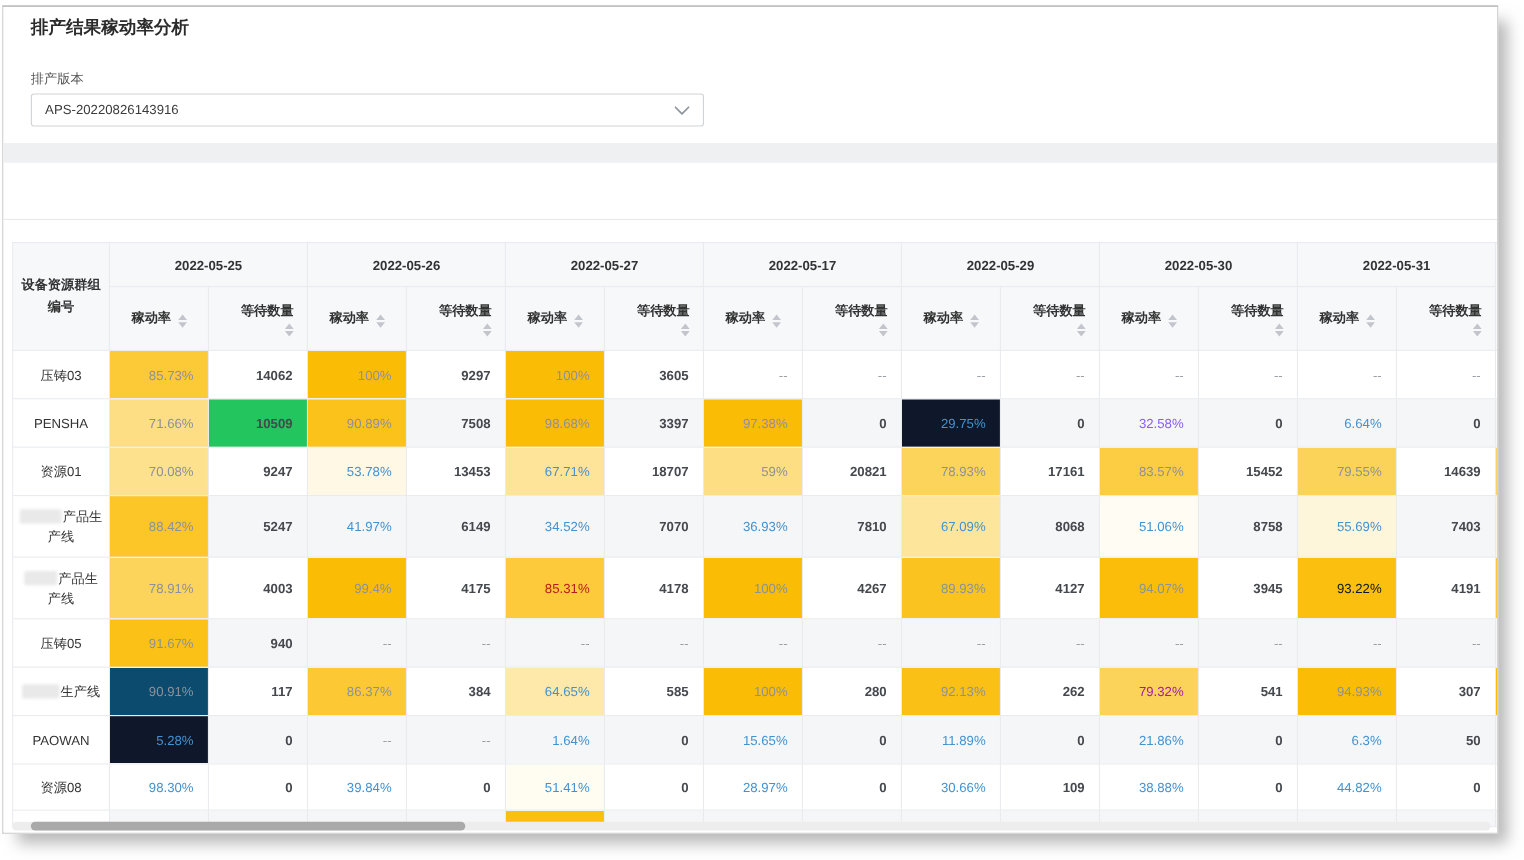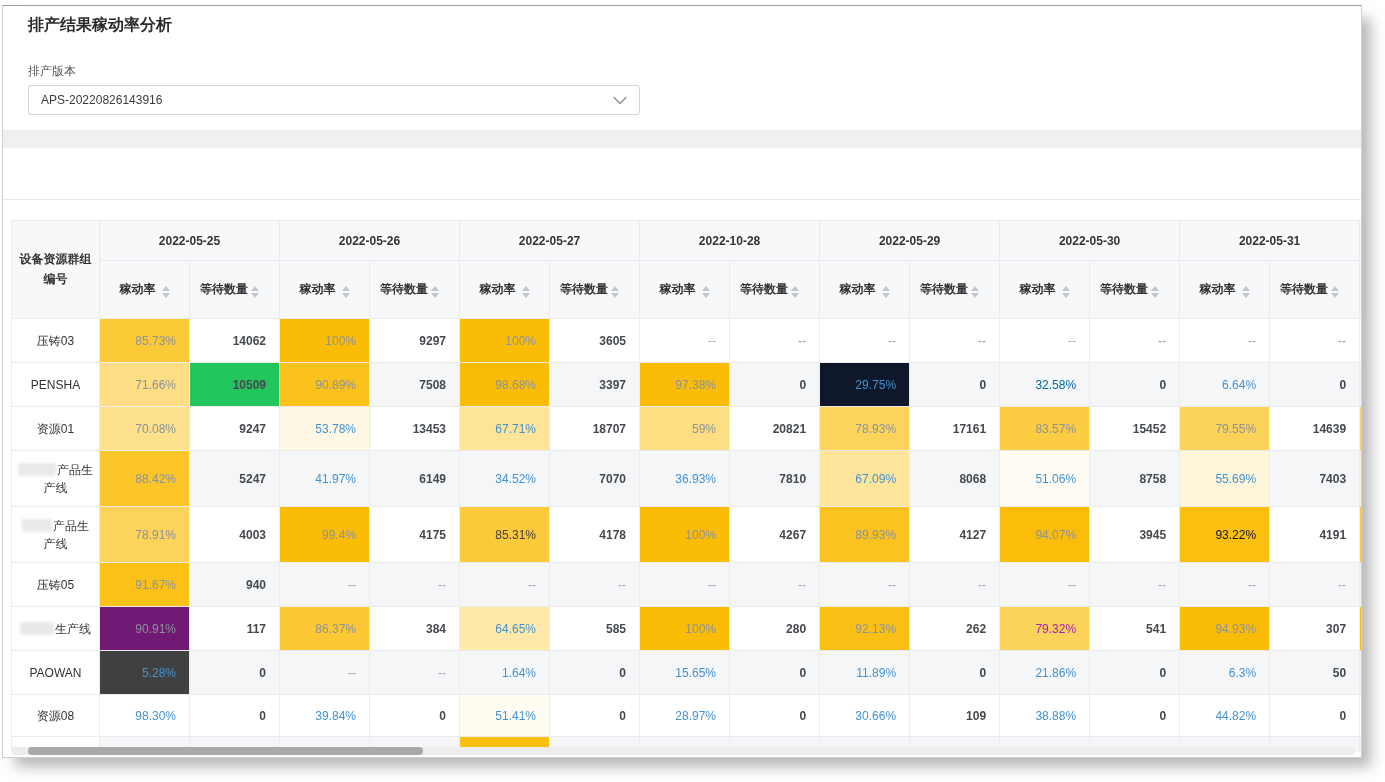--- a/index.html
+++ b/index.html
@@ -21,21 +21,21 @@
 
   .table-wrap { position:absolute; left:8px; top:214px; width:1353px; height:533px; overflow:hidden; }
   table { border-collapse:collapse; table-layout:fixed; width:1438px; font-size:12px; }
   col.c-name { width:88px; } col.c-data { width:90px; }
   th, td { border:1px solid #e9ebee; overflow:hidden; }
   thead th { background:#f7f8fa; color:#333; font-weight:600; }
   th.date-th { height:40px; text-align:center; font-size:12px; }
   th.corner-th { width:88px; font-size:12px; line-height:1.6; text-align:center; padding:0 5px; }
   th.sub-th { height:58px; vertical-align:middle; padding:0 10px; }
   .th-u { display:flex; align-items:flex-end; justify-content:center; gap:6px; }
-  .th-w { display:flex; flex-direction:row; align-items:flex-end; gap:3px; padding-right:2px; }
+  .th-w { display:flex; flex-direction:column; align-items:flex-end; gap:3px; padding-right:2px; }
   .caret { display:inline-flex; flex-direction:column; gap:2px; cursor:pointer; }
   .caret i { display:block; width:0; height:0; border-left:4px solid transparent; border-right:4px solid transparent; }
   .caret .up { border-bottom:5px solid #c2c6cc; }
   .caret .dn { border-top:5px solid #c2c6cc; }
 
   td.name-td { background:#fff; text-align:center; color:#333; padding:2px 5px; line-height:1.5; }
   td.u-td, td.w-td { text-align:right; padding-right:13px; }
   td.w-td { font-weight:600; color:#45494e; }
   .redact { display:inline-block; height:13px; background:#e9e9e9; filter:blur(1.5px);
             border-radius:2px; vertical-align:-2px; margin-right:1px; }
@@ -82,21 +82,21 @@
           <col class="c-data">
           <col class="c-data">
           <col class="c-data">
         </colgroup>
         <thead>
           <tr>
             <th class="corner-th" rowspan="2">设备资源群组编号</th>
             <th class="date-th" colspan="2">2022-05-25</th>
             <th class="date-th" colspan="2">2022-05-26</th>
             <th class="date-th" colspan="2">2022-05-27</th>
-            <th class="date-th" colspan="2">2022-10-28</th>
+            <th class="date-th" colspan="2">2022-05-17</th>
             <th class="date-th" colspan="2">2022-05-29</th>
             <th class="date-th" colspan="2">2022-05-30</th>
             <th class="date-th" colspan="2">2022-05-31</th>
             <th class="date-th" rowspan="2"></th>
           </tr>
           <tr>
             <th class="sub-th">
               <span class="th-u">
                 <span>稼动率</span>
                 <span class="caret">
@@ -248,21 +248,21 @@
             <td class="u-td" style="background:#fdde84;color:#8b9299">71.66%</td>
             <td class="w-td" style="background:#22c55e">10509</td>
             <td class="u-td" style="background:#fbc21b;color:#8b9299">90.89%</td>
             <td class="w-td" style="background:#f5f6f8">7508</td>
             <td class="u-td" style="background:#fbbc05;color:#8b9299">98.68%</td>
             <td class="w-td" style="background:#f5f6f8">3397</td>
             <td class="u-td" style="background:#fbbc05;color:#8b9299">97.38%</td>
             <td class="w-td" style="background:#f5f6f8">0</td>
             <td class="u-td" style="background:#0f172a;color:#4392d0">29.75%</td>
             <td class="w-td" style="background:#f5f6f8">0</td>
-            <td class="u-td" style="background:#f5f6f8;color:#0369a1">32.58%</td>
+            <td class="u-td" style="background:#f5f6f8;color:#8b5cf6">32.58%</td>
             <td class="w-td" style="background:#f5f6f8">0</td>
             <td class="u-td" style="background:#f5f6f8;color:#4392d0">6.64%</td>
             <td class="w-td" style="background:#f5f6f8">0</td>
             <td style="background:#f5f6f8"></td>
           </tr>
           <tr style="height:44px">
             <td class="name-td">资源01</td>
             <td class="u-td" style="background:#fde18c;color:#8b9299">70.08%</td>
             <td class="w-td" style="background:#ffffff">9247</td>
             <td class="u-td" style="background:#fff8e5;color:#4392d0">53.78%</td>
@@ -296,21 +296,21 @@
             <td class="u-td" style="background:#fef6da;color:#4392d0">55.69%</td>
             <td class="w-td" style="background:#f5f6f8">7403</td>
             <td style="background:#fdf3da"></td>
           </tr>
           <tr style="height:56px">
             <td class="name-td"><span class="redact" style="width:30px"></span>产品生产线</td>
             <td class="u-td" style="background:#fcd45c;color:#8b9299">78.91%</td>
             <td class="w-td" style="background:#ffffff">4003</td>
             <td class="u-td" style="background:#fbbc05;color:#8b9299">99.4%</td>
             <td class="w-td" style="background:#ffffff">4175</td>
-            <td class="u-td" style="background:#fcca3a;color:#404040">85.31%</td>
+            <td class="u-td" style="background:#fcca3a;color:#b91c1c">85.31%</td>
             <td class="w-td" style="background:#ffffff">4178</td>
             <td class="u-td" style="background:#fbbc05;color:#8b9299">100%</td>
             <td class="w-td" style="background:#ffffff">4267</td>
             <td class="u-td" style="background:#fbc320;color:#8b9299">89.93%</td>
             <td class="w-td" style="background:#ffffff">4127</td>
             <td class="u-td" style="background:#fbbd0a;color:#8b9299">94.07%</td>
             <td class="w-td" style="background:#ffffff">3945</td>
             <td class="u-td" style="background:#fbbf0f;color:#0f172a">93.22%</td>
             <td class="w-td" style="background:#ffffff">4191</td>
             <td style="background:#fbc63a"></td>
@@ -328,39 +328,39 @@
             <td class="u-td" style="background:#f5f6f8;color:#9aa0a6">--</td>
             <td class="w-td" style="background:#f5f6f8;color:#9aa0a6;font-weight:400">--</td>
             <td class="u-td" style="background:#f5f6f8;color:#9aa0a6">--</td>
             <td class="w-td" style="background:#f5f6f8;color:#9aa0a6;font-weight:400">--</td>
             <td class="u-td" style="background:#f5f6f8;color:#9aa0a6">--</td>
             <td class="w-td" style="background:#f5f6f8;color:#9aa0a6;font-weight:400">--</td>
             <td style="background:#f5f6f8"></td>
           </tr>
           <tr style="height:44px">
             <td class="name-td"><span class="redact" style="width:34px"></span>生产线</td>
-            <td class="u-td" style="background:#701a75;color:#8b9299">90.91%</td>
+            <td class="u-td" style="background:#0c4a6e;color:#8b9299">90.91%</td>
             <td class="w-td" style="background:#ffffff">117</td>
             <td class="u-td" style="background:#fcc934;color:#8b9299">86.37%</td>
             <td class="w-td" style="background:#ffffff">384</td>
             <td class="u-td" style="background:#fee9aa;color:#4392d0">64.65%</td>
             <td class="w-td" style="background:#ffffff">585</td>
             <td class="u-td" style="background:#fbbc05;color:#8b9299">100%</td>
             <td class="w-td" style="background:#ffffff">280</td>
             <td class="u-td" style="background:#fbc015;color:#8b9299">92.13%</td>
             <td class="w-td" style="background:#ffffff">262</td>
             <td class="u-td" style="background:#fcd35a;color:#a21caf">79.32%</td>
             <td class="w-td" style="background:#ffffff">541</td>
             <td class="u-td" style="background:#fbbc05;color:#8b9299">94.93%</td>
             <td class="w-td" style="background:#ffffff">307</td>
             <td style="background:#fbbc05"></td>
           </tr>
           <tr style="height:44px">
             <td class="name-td">PAOWAN</td>
-            <td class="u-td" style="background:#404040;color:#4392d0">5.28%</td>
+            <td class="u-td" style="background:#0f172a;color:#4392d0">5.28%</td>
             <td class="w-td" style="background:#f5f6f8">0</td>
             <td class="u-td" style="background:#f5f6f8;color:#9aa0a6">--</td>
             <td class="w-td" style="background:#f5f6f8;color:#9aa0a6;font-weight:400">--</td>
             <td class="u-td" style="background:#f5f6f8;color:#4392d0">1.64%</td>
             <td class="w-td" style="background:#f5f6f8">0</td>
             <td class="u-td" style="background:#f5f6f8;color:#4392d0">15.65%</td>
             <td class="w-td" style="background:#f5f6f8">0</td>
             <td class="u-td" style="background:#f5f6f8;color:#4392d0">11.89%</td>
             <td class="w-td" style="background:#f5f6f8">0</td>
             <td class="u-td" style="background:#f5f6f8;color:#4392d0">21.86%</td>

